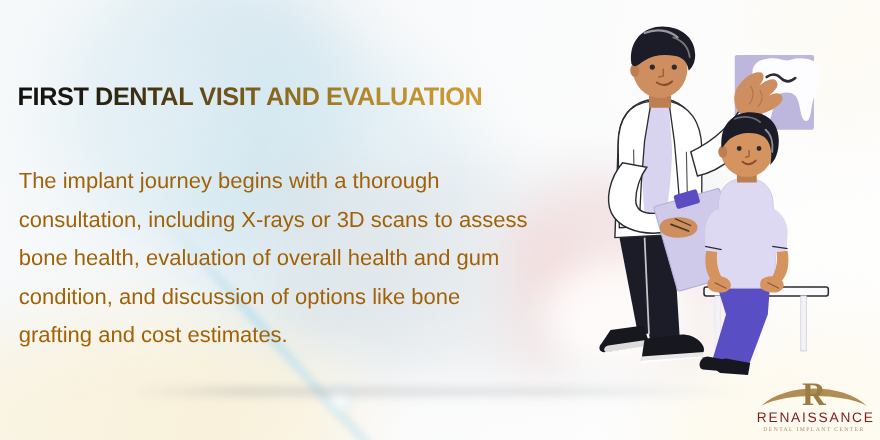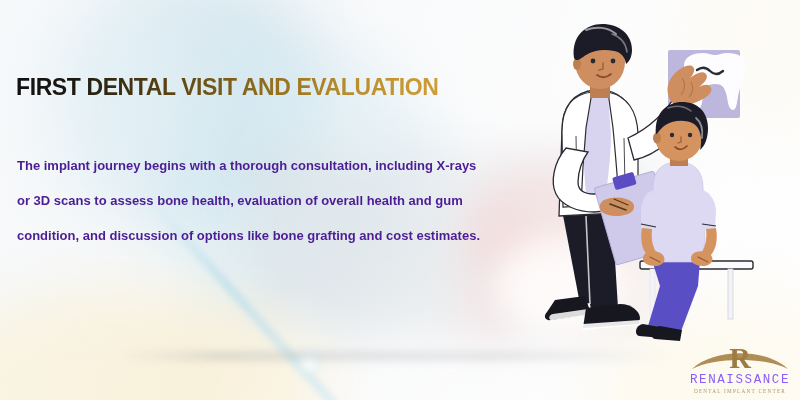--- a/index.html
+++ b/index.html
@@ -144,41 +144,41 @@
     background: linear-gradient(90deg, #111111 0%, #1d1a12 14%, #5a4413 36%, #8f6b1c 58%, #b98c2b 78%, #cf9d36 100%);
     -webkit-background-clip: text;
     background-clip: text;
     color: transparent;
     -webkit-text-fill-color: transparent;
   }
   .body-copy {
     position: absolute;
     left: 17px; top: 148px;
     width: 470px;
-    font-size: 13px;
+    font-size: 20px;
     line-height: 35px;
-    color: #4c1d95;
-    font-weight: 700;
+    color: #a16207;
+    font-weight: 400;
   }
 
   
   .logo {
     position: absolute;
     right: 8px; bottom: 6px;
     width: 104px;
     text-align: center;
     color: #b08d55;
   }
   .logo-mark { position: relative; height: 34px; }
   .logo-mark svg { display: block; margin: 0 auto; }
   .logo-name {
-    font-family: Liberation Mono, monospace;
+    font-family: Liberation Sans, sans-serif;
     font-size: 12.5px;
     letter-spacing: 1.6px;
-    color: #8b5cf6;
+    color: #7f1d1d;
     line-height: 1.05;
   }
   .logo-sub {
     font-family: "Liberation Serif", serif;
     font-size: 5.2px;
     letter-spacing: 1.25px;
     color: #b39465;
     margin-top: 1px;
   }
 

